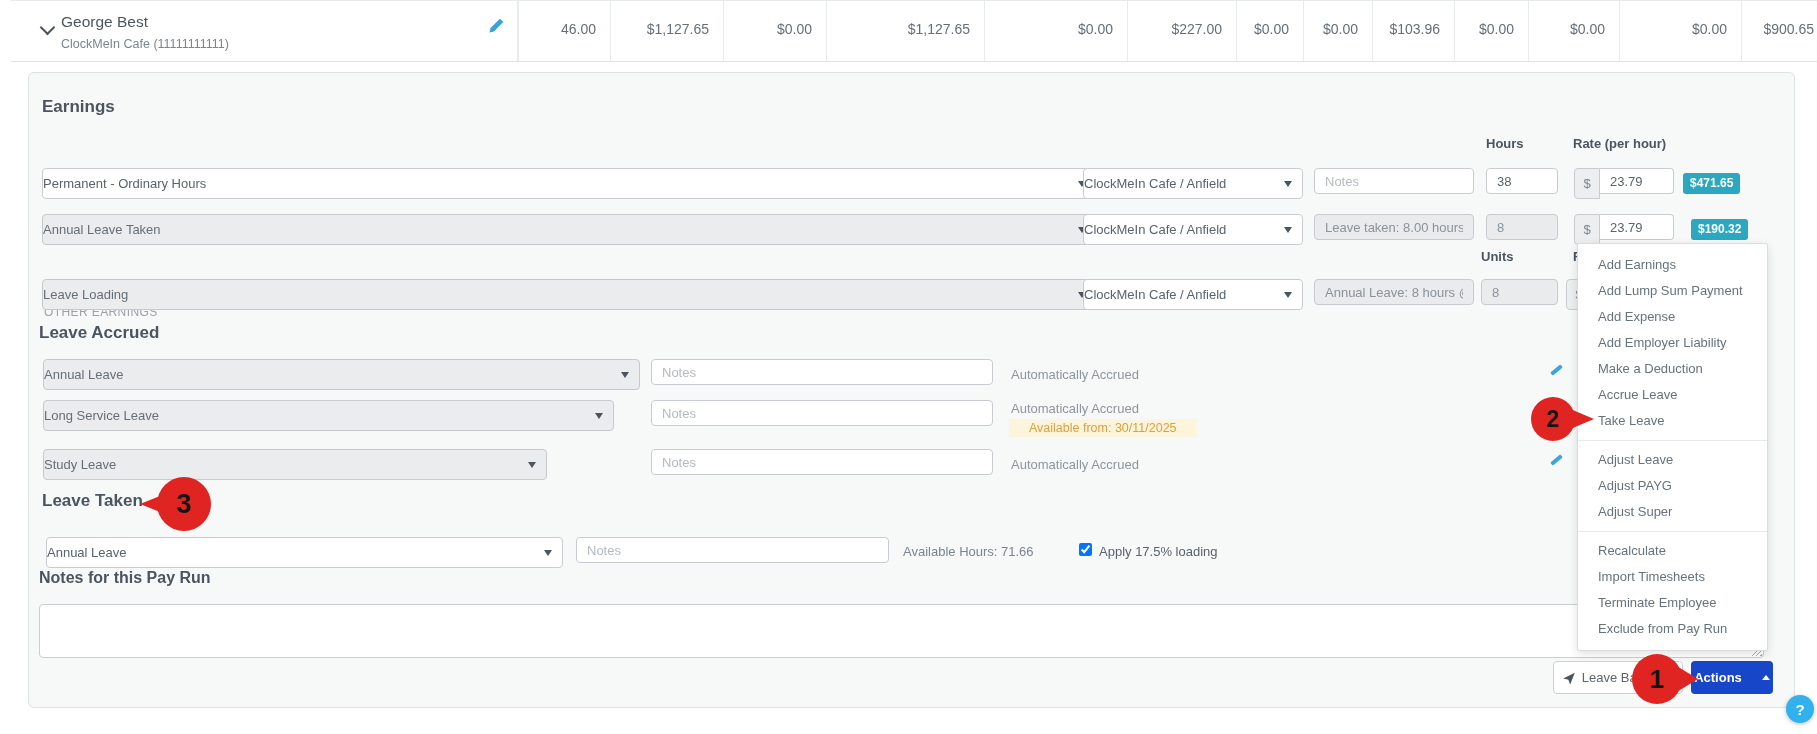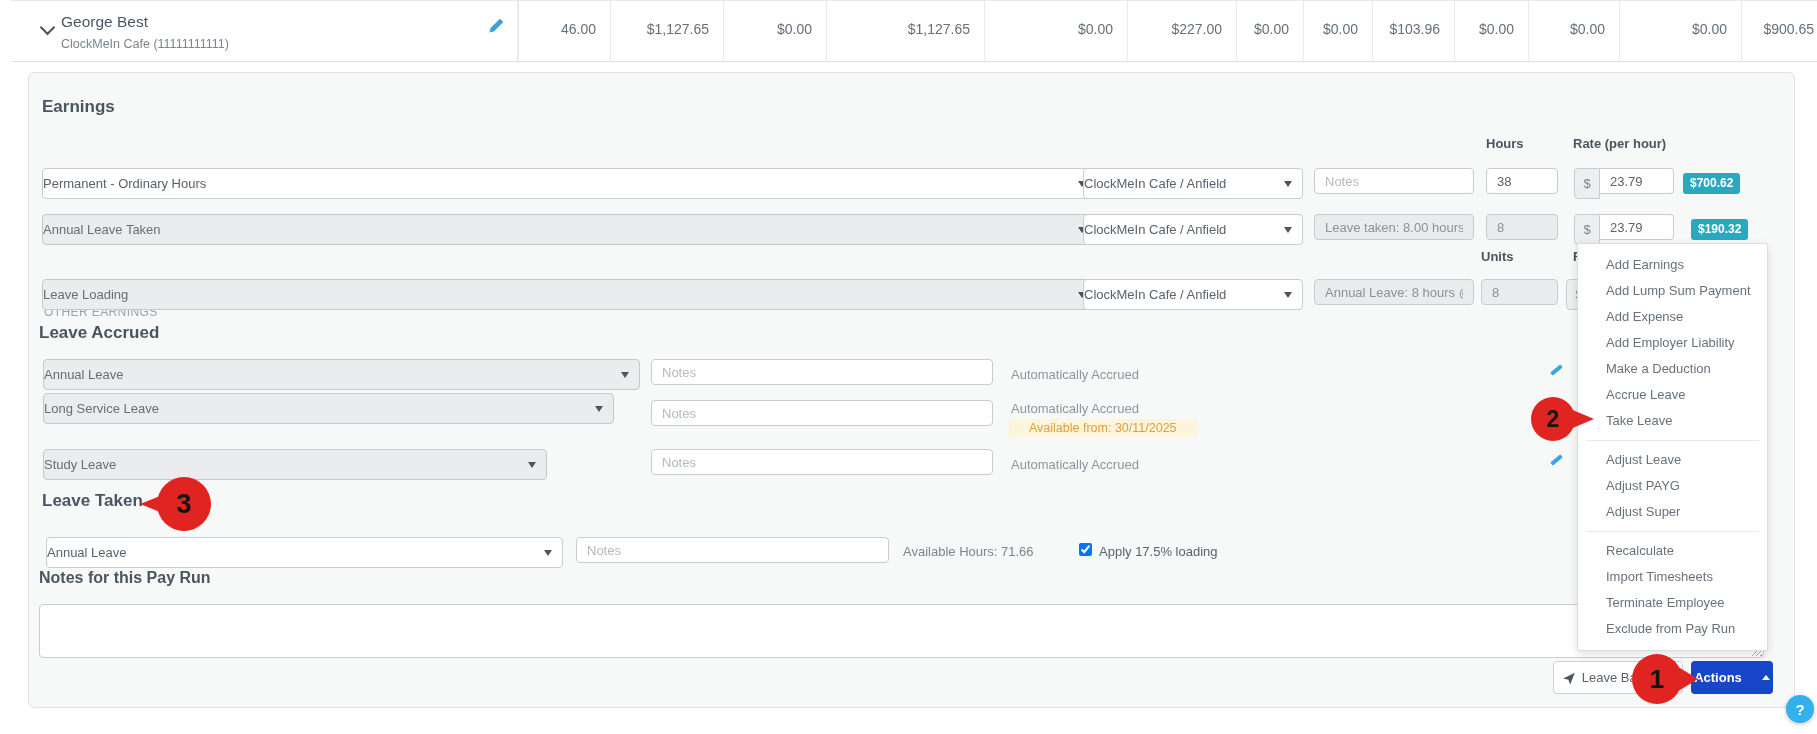--- a/index.html
+++ b/index.html
@@ -48,21 +48,21 @@
       clip-path:polygon(100% 0,100% 100%,0 100%);}
   .btn{position:absolute;box-sizing:border-box;height:33px;border-radius:4px;font-size:13px;
        display:flex;align-items:center;justify-content:center;cursor:pointer;white-space:nowrap;}
   .btn.light{background:#fff;border:1px solid #ccd1d5;color:#5a646e;gap:6px;}
   .btn.primary{border:none;color:#fff;font-weight:bold;gap:20px;}
   .caret-up{width:0;height:0;border-left:4px solid transparent;border-right:4px solid transparent;
             border-bottom:5px solid #fff;}
   
   .menu{position:absolute;left:1577px;top:243px;width:191px;box-sizing:border-box;background:#fff;
         border:1px solid #d9dde0;border-radius:2px;box-shadow:0 3px 10px rgba(0,0,0,.12);
-        padding:8px 8px;z-index:5;}
+        padding:8px 0;z-index:5;}
   .mi{height:26px;line-height:26px;padding-left:20px;font-size:13px;color:#67727d;cursor:pointer;white-space:nowrap;}
   .mdiv{border-top:1px solid #e7eaec;margin:6px 0;}
   
   .balloon{position:absolute;z-index:10;pointer-events:none;}
   .blue-frag{position:absolute;width:13px;height:4px;background:#3ba3e0;border-radius:1px;
              transform:rotate(-40deg);z-index:1;}
   .help-fab{position:absolute;left:1786px;top:695px;width:28px;height:28px;border-radius:50%;
             color:#fff;font-size:15px;font-weight:bold;display:flex;align-items:center;
             justify-content:center;cursor:pointer;box-shadow:0 1px 4px rgba(0,0,0,.25);z-index:11;}
   input[type=checkbox]{width:13px;height:13px;margin:0;cursor:pointer;}
@@ -110,21 +110,21 @@
       <span class="caret"></span>
     </div>
     <div class="sel" style="left:1054px;top:95px;width:220px">
       <span>ClockMeIn Cafe / Anfield</span>
       <span class="caret"></span>
     </div>
     <input class="inp" style="left: 1285px; top: 95px; width: 160px;" placeholder="Notes">
     <input class="inp" style="left: 1457px; top: 95px; width: 72px;" value="38">
     <span class="curr" style="left:1545px;top:95px">$</span>
     <input class="inp rate" style="left: 1571px; top: 95px; width: 74px;" value="23.79">
-    <span class="badge" style="left:1654px;top:100px;background:#2ba7bf">$700.62</span>
+    <span class="badge" style="left:1654px;top:100px;background:#2ba7bf">$471.65</span>
 
     <div class="sel grey" style="left:13px;top:141px;width:1055px">
       <span>Annual Leave Taken</span>
       <span class="caret"></span>
     </div>
     <div class="sel" style="left:1054px;top:141px;width:220px">
       <span>ClockMeIn Cafe / Anfield</span>
       <span class="caret"></span>
     </div>
     <input class="inp grey" style="left: 1285px; top: 141px; width: 160px;" readonly="" value="Leave taken: 8.00 hours">
@@ -152,21 +152,21 @@
 
     <div class="h1" style="left:10px;top:250px">Leave Accrued</div>
 
     <div class="sel grey" style="left:14px;top:286px;width:597px">
       <span>Annual Leave</span>
       <span class="caret"></span>
     </div>
     <input class="inp" style="left: 622px; top: 286px; width: 342px;" placeholder="Notes">
     <div class="status" style="left:982px;top:294px">Automatically Accrued</div>
 
-    <div class="sel grey" style="left:14px;top:320px;width:571px">
+    <div class="sel grey" style="left:14px;top:327px;width:571px">
       <span>Long Service Leave</span>
       <span class="caret"></span>
     </div>
     <input class="inp" style="left: 622px; top: 327px; width: 342px;" placeholder="Notes">
     <div class="status" style="left:982px;top:328px">Automatically Accrued</div>
     <div class="avail-box" style="left:980px;top:346px;background:#fdf4dc;color:#dd9f3f">Available from: 30/11/2025</div>
 
     <div class="sel grey" style="left:14px;top:376px;width:504px">
       <span>Study Leave</span>
       <span class="caret"></span>

